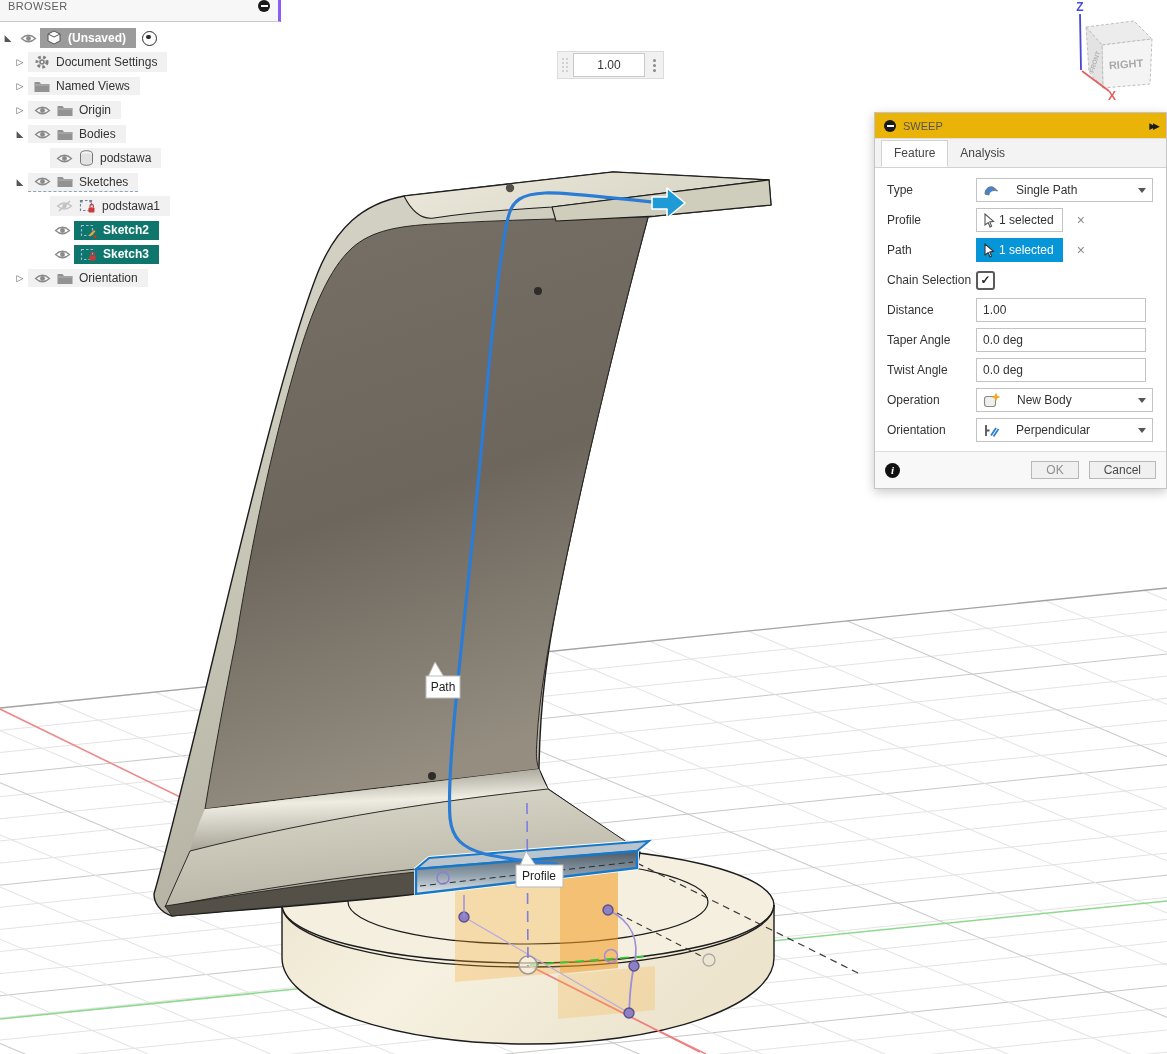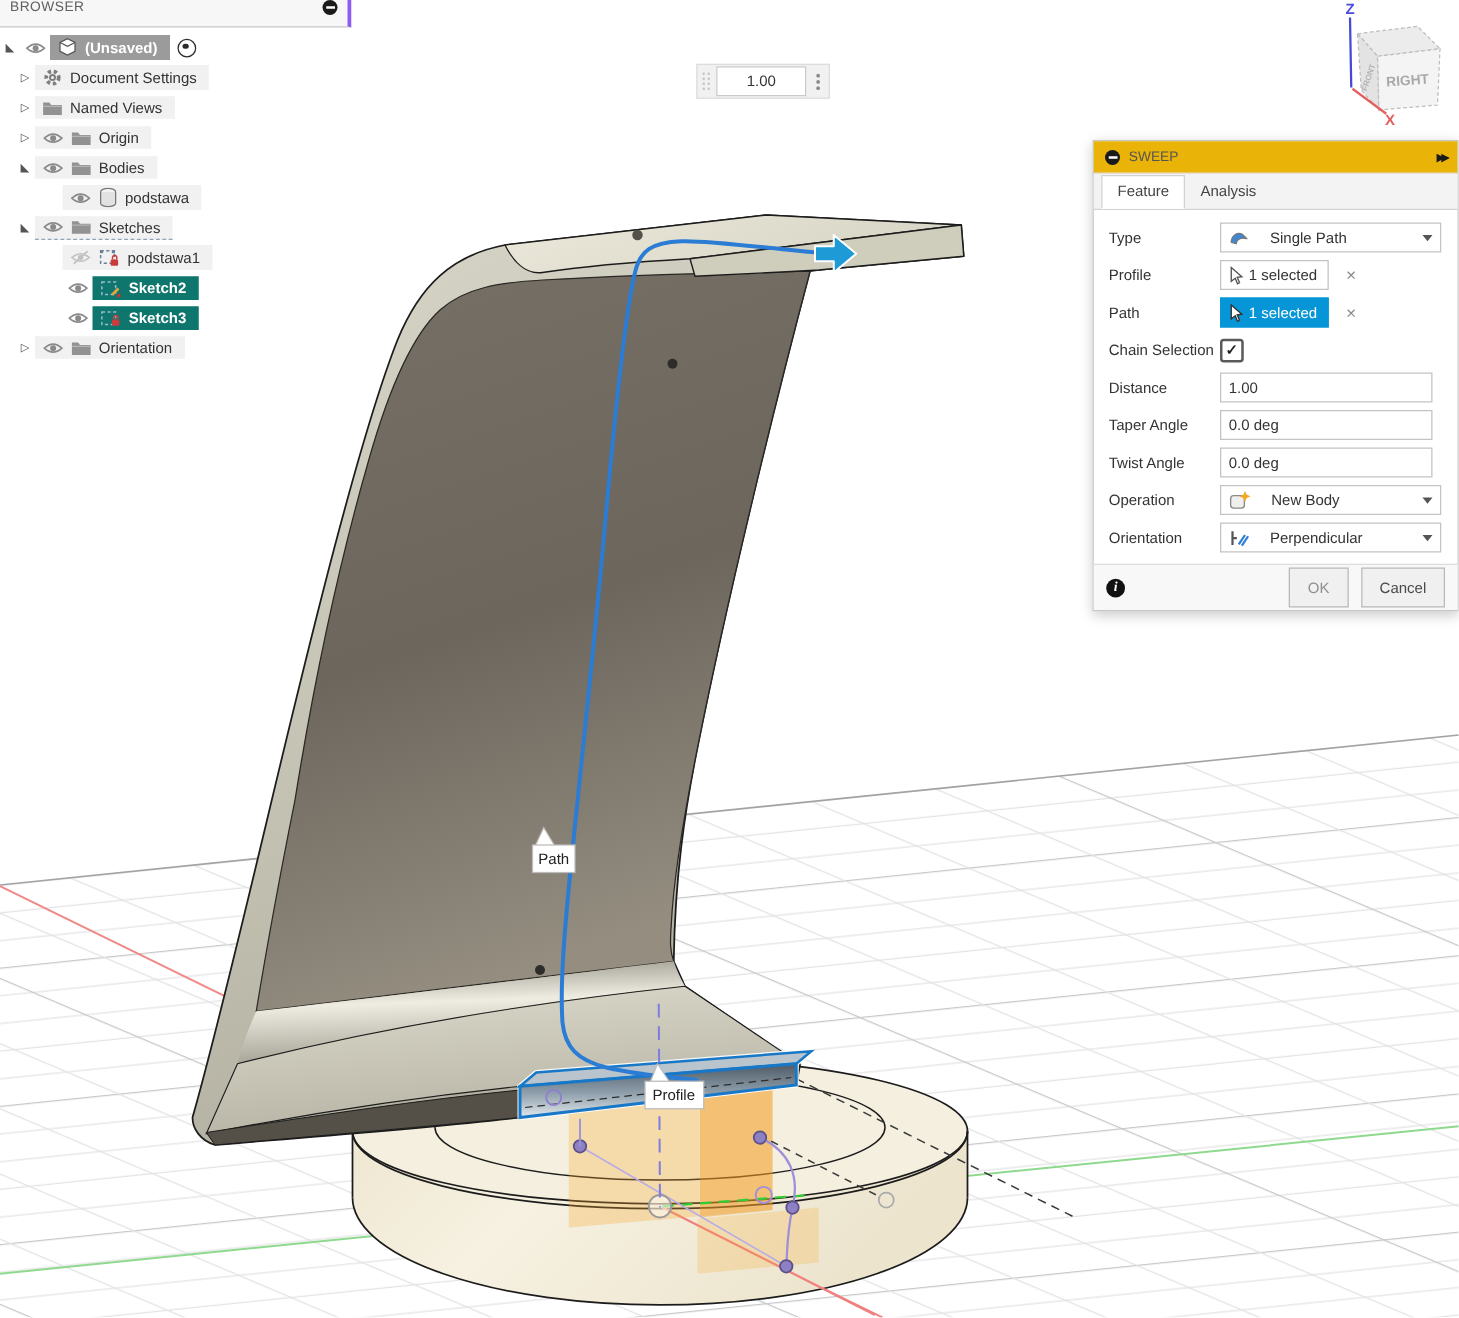--- a/index.html
+++ b/index.html
@@ -69,21 +69,21 @@
   .dd .txt{font-size:12px;color:#333;flex:1;white-space:nowrap;}
   .caret{width:0;height:0;border-left:4px solid transparent;border-right:4px solid transparent;border-top:5px solid #555;}
   .selbtn{height:22px;border:1px solid #c3c3c3;background:#fff;display:flex;align-items:center;gap:4px;padding:0 8px 0 5px;font-size:12px;color:#333;cursor:pointer;}
   .selbtn.active{background:#0696d7;border-color:#0696d7;color:#fff;}
   .xclear{margin-left:14px;color:#8a8a8a;font-size:14px;cursor:pointer;line-height:1;}
   .checkbox{width:15px;height:15px;border:2px solid #5a5a5a;border-radius:3px;background:#fff;display:flex;align-items:center;justify-content:center;font-size:12px;color:#222;font-weight:bold;cursor:pointer;}
   .tinput{width:156px;height:22px;border:1px solid #c3c3c3;font-size:12px;color:#333;padding:0 6px;font-family:"Liberation Sans",sans-serif;box-sizing:content-box;background:#fff;}
   .dlg-footer{border-top:1px solid #ddd;background:#f8f8f8;height:36px;display:flex;align-items:center;padding:0 10px;gap:10px;}
   .info-icon{width:15px;height:15px;border-radius:50%;background:#111;color:#fff;font-size:11px;font-weight:bold;display:flex;align-items:center;justify-content:center;font-family:"Liberation Serif",serif;font-style:italic;flex:0 0 auto;}
   .spacer{flex:1;}
-  .btn{height:32px;border:1px solid #b9b9b9;background:#f0f0f0;font-size:12px;padding:0 14px;cursor:pointer;font-family:"Liberation Sans",sans-serif;}
+  .btn{height:18px;border:1px solid #b9b9b9;background:#f0f0f0;font-size:12px;padding:0 14px;cursor:pointer;font-family:"Liberation Sans",sans-serif;}
   .btn.ok{color:#8f8f8f;}
   .btn.cancel{color:#4a4a4a;}
 </style>
 </head>
 <body>
 
 <svg id="viewport" viewBox="0 0 1167 1054" xmlns="http://www.w3.org/2000/svg">
   <defs>
     <pattern id="gridA" width="8" height="110" patternUnits="userSpaceOnUse" patternTransform="rotate(-5.9)">
       <path d="M0,0.5 H8" stroke="#c7c7c7" stroke-width="1"></path>

